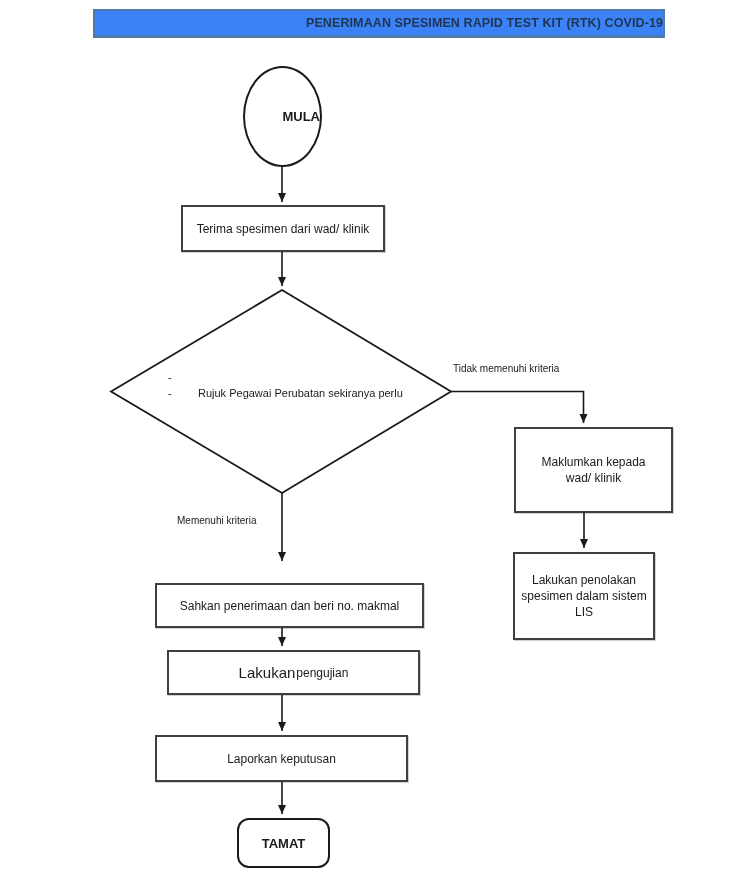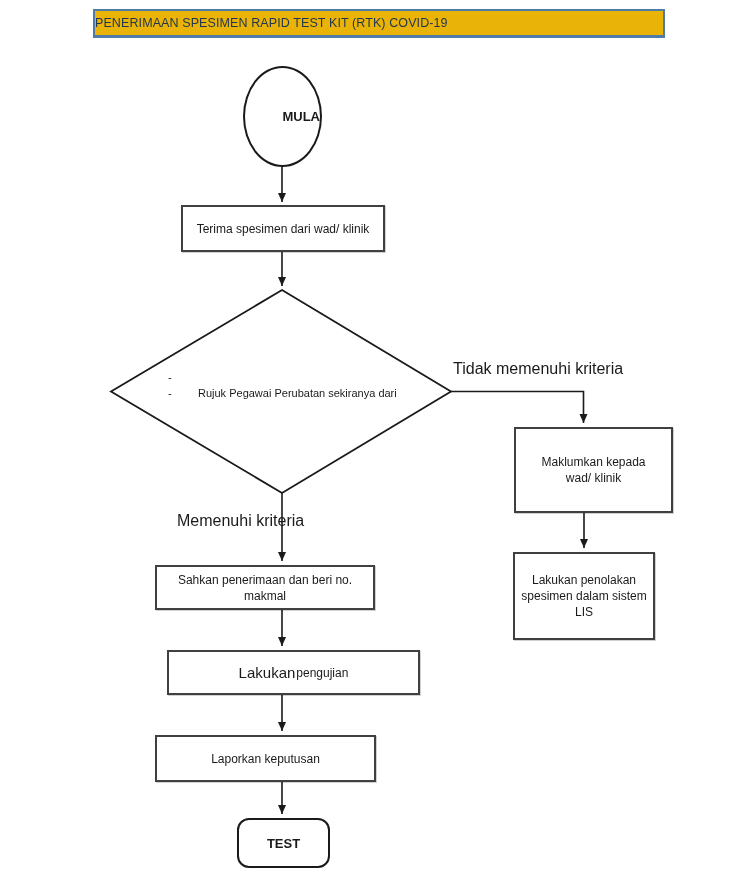--- a/index.html
+++ b/index.html
@@ -11,65 +11,65 @@
   }
   html,body{margin:0;padding:0;background:#fff;}
   body{font-family:"Liberation Sans","DejaVu Sans",sans-serif;color:var(--text);}
   #page{position:relative;width:731px;height:879px;background:#ffffff;overflow:hidden;}
 
   #connectors{position:absolute;left:0;top:0;width:731px;height:879px;z-index:0;}
 
   .title-box{
     position:absolute;left:93px;top:9px;width:572px;height:29px;
     box-sizing:border-box;border:2px solid var(--title-border);border-bottom-width:3px;
-    display:flex;align-items:center;justify-content:flex-start;
-    font-size:12.5px;font-weight:normal;color:var(--title-text);
-    letter-spacing:.1px;z-index:2;background:#eab308;
+    display:flex;align-items:center;justify-content:flex-end;
+    font-size:12.5px;font-weight:bold;color:var(--title-text);
+    letter-spacing:.1px;z-index:2;background:#3b82f6;
   }
 
   .terminator-ellipse{
     position:absolute;left:243px;top:66px;width:79px;height:101px;
     box-sizing:border-box;border:2px solid var(--line);border-radius:50%;
     display:flex;align-items:center;justify-content:flex-end;
     font-size:13px;font-weight:bold;background:#fff;z-index:1;
   }
 
   .box{
     position:absolute;box-sizing:border-box;background:#fff;
     border:2px solid var(--box-border);
     display:flex;flex-direction:column;align-items:center;justify-content:center;
     text-align:center;font-size:12px;line-height:16px;z-index:1;
     box-shadow:1px 1px 0 rgba(0,0,0,0.18);
   }
   .box-receive{left:181px;top:205px;width:204px;height:47px;}
   .box-notify{left:514px;top:427px;width:159px;height:86px;}
   .box-reject{left:513px;top:552px;width:142px;height:88px;}
-  .box-confirm{left:155px;top:565px;width:220px;height:45px;}
+  .box-confirm{left:155px;top:583px;width:269px;height:45px;}
   .box-test{left:167px;top:650px;width:253px;height:45px;flex-direction:row;}
-  .box-report{left:155px;top:735px;width:221px;height:47px;}
+  .box-report{left:155px;top:735px;width:253px;height:47px;}
 
   .box-test .big-word{font-size:15px;}
   .box-test .small-word{font-size:12px;margin-left:1px;}
 
   .terminator-rounded{
     position:absolute;left:237px;top:818px;width:93px;height:50px;
     box-sizing:border-box;border:2px solid var(--line);border-radius:12px;
     display:flex;align-items:center;justify-content:center;
     font-size:13px;font-weight:bold;background:#fff;z-index:1;
   }
 
   .decision-text{
     position:absolute;left:165px;top:370px;width:248px;
     font-size:11px;line-height:15.5px;z-index:1;
   }
   .bullet-row{display:flex;}
   .bullet-row .dash{flex:0 0 33px;padding-left:3px;box-sizing:border-box;}
 
   .edge-label{
-    position:absolute;font-size:16px;line-height:13px;z-index:1;white-space:nowrap;
+    position:absolute;font-size:10px;line-height:13px;z-index:1;white-space:nowrap;
   }
   .label-no{left:453px;top:362px;}
   .label-yes{left:177px;top:514px;}
 </style>
 </head>
 <body>
 
 <div id="page">
 
   <svg id="connectors" viewBox="0 0 731 879" xmlns="http://www.w3.org/2000/svg">
@@ -109,21 +109,21 @@
   <div class="box box-receive">
     <span>Terima spesimen dari wad/ klinik</span>
   </div>
 
   <div class="decision-text">
     <div class="bullet-row">
       <span class="dash">-</span>
     </div>
     <div class="bullet-row">
       <span class="dash">-</span>
-      <span>Rujuk Pegawai Perubatan sekiranya dari</span>
+      <span>Rujuk Pegawai Perubatan sekiranya perlu</span>
     </div>
   </div>
 
   <div class="edge-label label-no">Tidak memenuhi kriteria</div>
   <div class="edge-label label-yes">Memenuhi kriteria</div>
 
   <div class="box box-notify">
     <span>Maklumkan kepada</span>
     <span>wad/ klinik</span>
   </div>
@@ -141,16 +141,16 @@
   <div class="box box-test">
     <span class="big-word">Lakukan</span>
     <span class="small-word">pengujian</span>
   </div>
 
   <div class="box box-report">
     <span>Laporkan keputusan</span>
   </div>
 
   <div class="terminator-rounded">
-    <span>TEST</span>
+    <span>TAMAT</span>
   </div>
 
 </div>
 
 </body></html>

